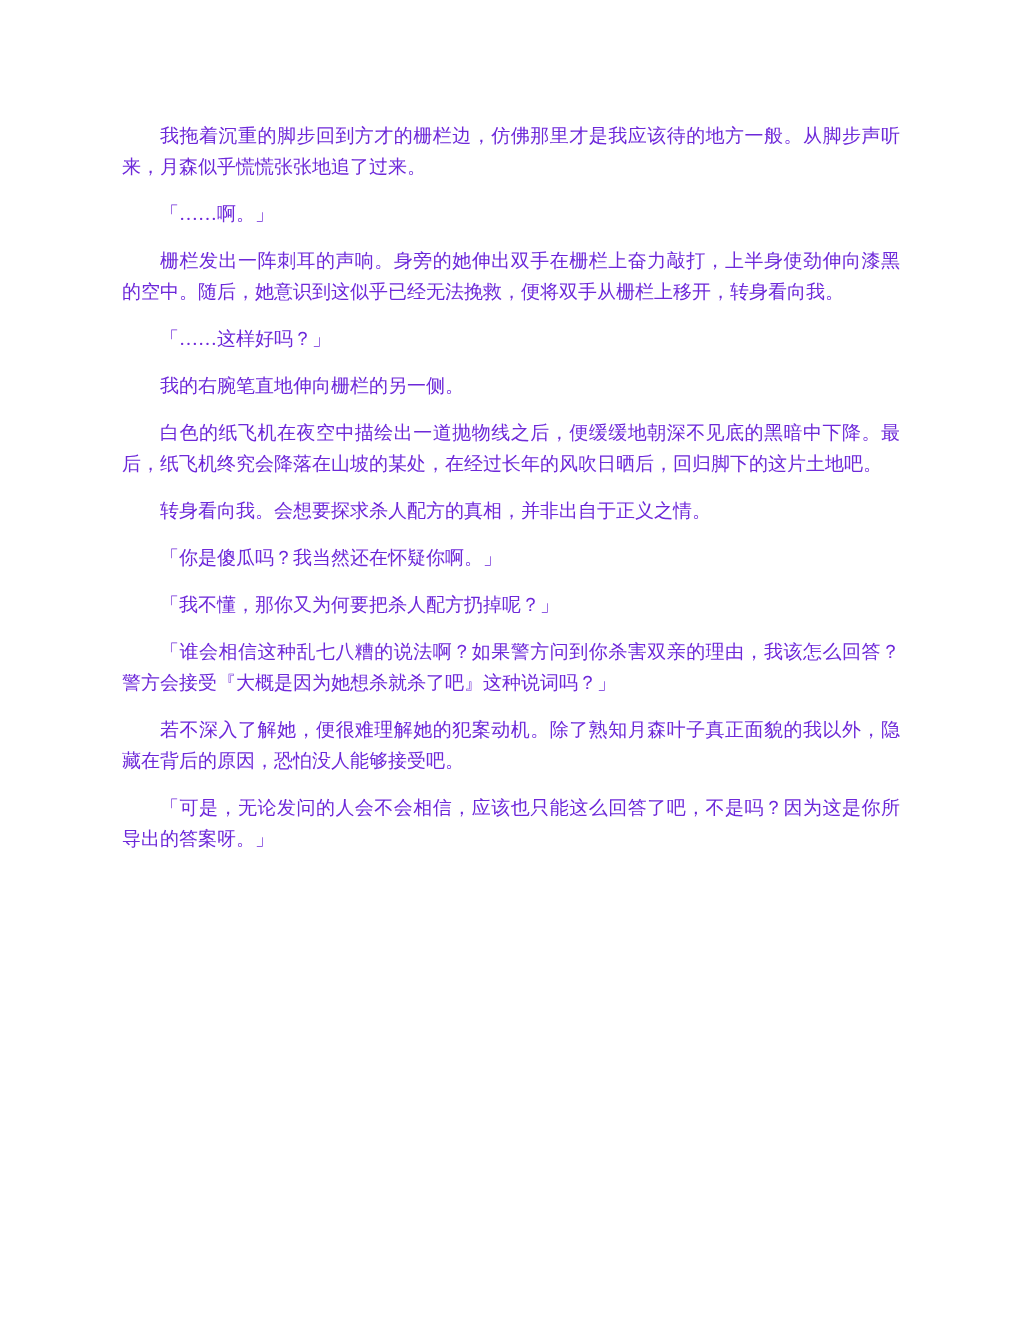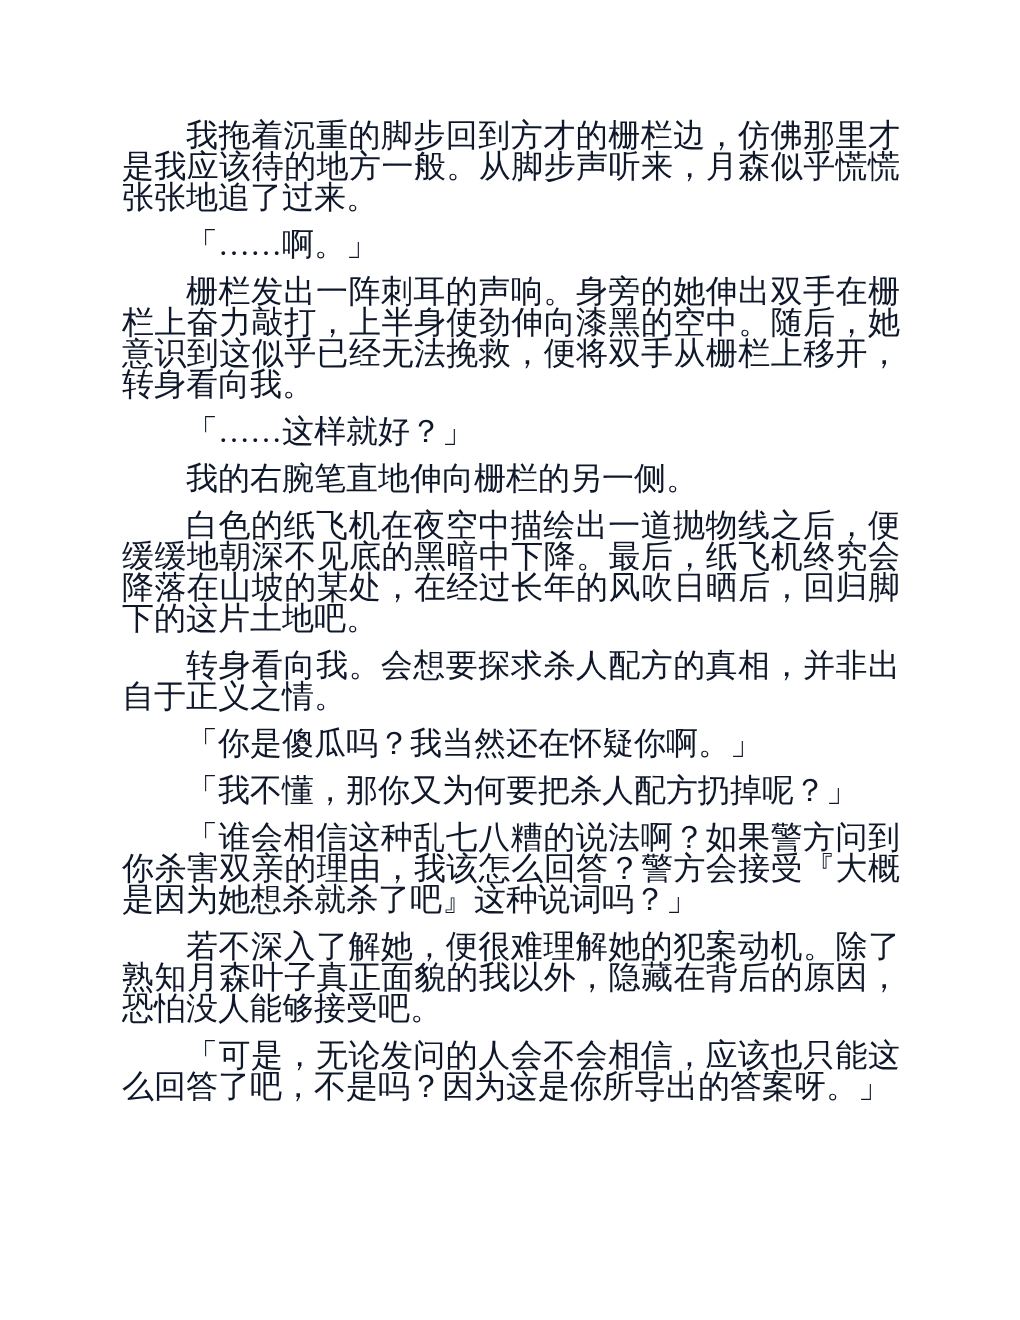--- a/index.html
+++ b/index.html
@@ -17,23 +17,23 @@
     width: 1020px;
     height: 1320px;
     background: #ffffff;
   }
   .text-block {
     position: absolute;
     left: 122px;
     top: 120px;
     width: 778px;
     font-family: "Liberation Serif", "DejaVu Serif", serif;
-    font-size: 32px;
+    font-size: 19px;
     line-height: 31px;
-    color: #0f172a;
+    color: #6d28d9;
   }
   .para {
     margin: 0 0 16px 0;
     text-indent: 2em;
     text-align: justify;
     text-justify: inter-ideograph;
     letter-spacing: 0;
     word-break: break-all;
   }
   .para:last-child {
@@ -41,21 +41,21 @@
   }
 </style>
 </head>
 <body>
 
 <div class="page">
   <div class="text-block" id="text-block">
       <p class="para">我拖着沉重的脚步回到方才的栅栏边，仿佛那里才是我应该待的地方一般。从脚步声听来，月森似乎慌慌张张地追了过来。</p>
       <p class="para">「……啊。」</p>
       <p class="para">栅栏发出一阵刺耳的声响。身旁的她伸出双手在栅栏上奋力敲打，上半身使劲伸向漆黑的空中。随后，她意识到这似乎已经无法挽救，便将双手从栅栏上移开，转身看向我。</p>
-      <p class="para">「……这样就好？」</p>
+      <p class="para">「……这样好吗？」</p>
       <p class="para">我的右腕笔直地伸向栅栏的另一侧。</p>
       <p class="para">白色的纸飞机在夜空中描绘出一道抛物线之后，便缓缓地朝深不见底的黑暗中下降。最后，纸飞机终究会降落在山坡的某处，在经过长年的风吹日晒后，回归脚下的这片土地吧。</p>
       <p class="para">转身看向我。会想要探求杀人配方的真相，并非出自于正义之情。</p>
       <p class="para">「你是傻瓜吗？我当然还在怀疑你啊。」</p>
       <p class="para">「我不懂，那你又为何要把杀人配方扔掉呢？」</p>
       <p class="para">「谁会相信这种乱七八糟的说法啊？如果警方问到你杀害双亲的理由，我该怎么回答？警方会接受『大概是因为她想杀就杀了吧』这种说词吗？」</p>
       <p class="para">若不深入了解她，便很难理解她的犯案动机。除了熟知月森叶子真正面貌的我以外，隐藏在背后的原因，恐怕没人能够接受吧。</p>
       <p class="para">「可是，无论发问的人会不会相信，应该也只能这么回答了吧，不是吗？因为这是你所导出的答案呀。」</p>
     </div>
 </div>

